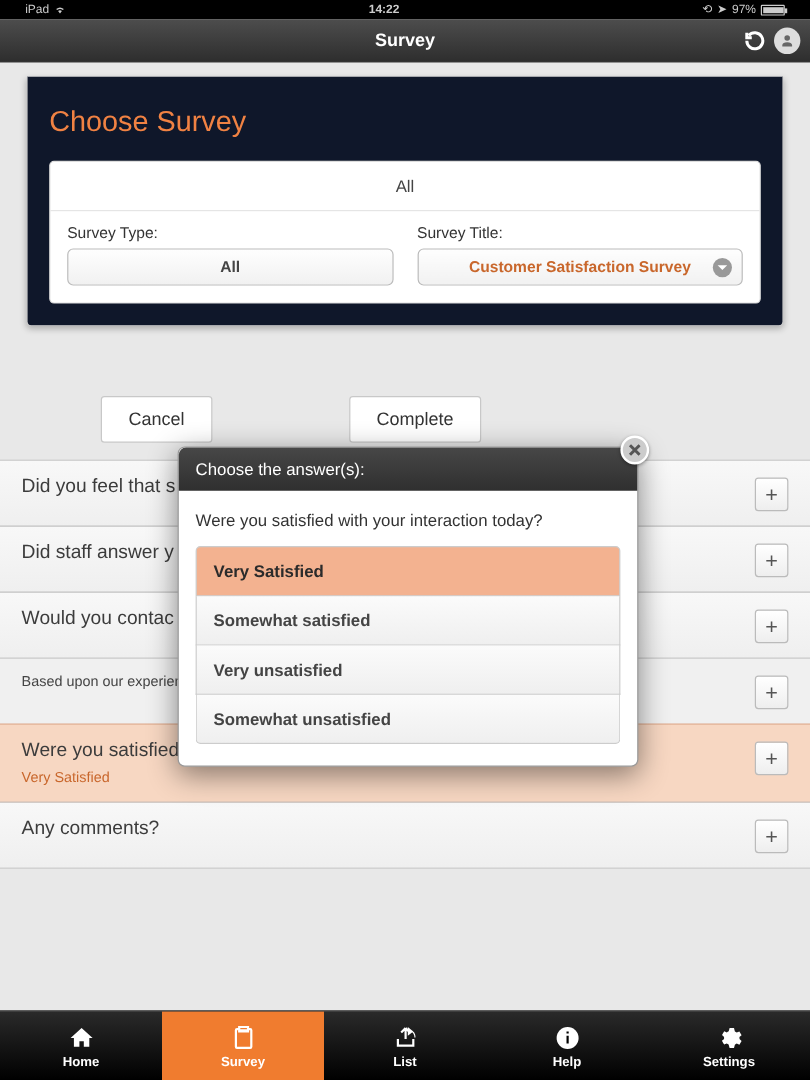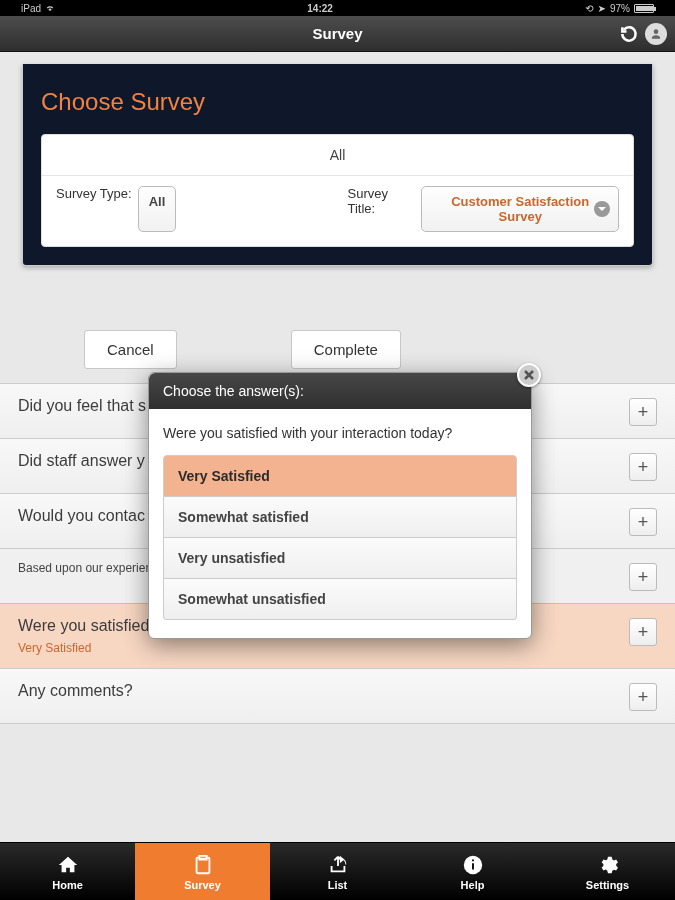--- a/index.html
+++ b/index.html
@@ -25,21 +25,21 @@
 
   
   .content { flex:1; position:relative; }
 
   
   .panel { position:absolute; left:22px; right:22px; top:0; background:#0f172a; border:1px solid #ccc; border-top:none; border-radius:0 0 4px 4px; box-shadow: 0 2px 5px rgba(0,0,0,.25); padding:24px 18px 18px;margin-top:12px; }
   .panel-title { color:#f08243; font-size:24px; font-weight:300; margin-bottom:18px; }
   .filter-box { border:1px solid #ddd; border-radius:4px; background:#fff; }
   .filter-header { text-align:center; font-size:14px; padding:12px 0; border-bottom:1px solid #e5e5e5; color:#444; }
   .filter-row { display:flex; padding:10px 14px 14px; gap:20px; }
-  .filter-col { flex:1; display:flex; flex-direction:row; gap:6px; }
+  .filter-col { flex:1; display:flex; flex-direction:column; gap:6px; }
   .filter-label { font-size:13px; color:#333; }
   .pill-btn { border:1px solid #bbb; border-radius:5px; background:linear-gradient(#fefefe,#f1f1f1); padding:7px 10px; font-size:13px; font-weight:600; color:#444; text-align:center; position:relative; cursor:pointer; }
   .pill-btn.accent { color:#c9672c; }
   .pill-chevron { position:absolute; right:8px; top:50%; transform:translateY(-50%); width:16px; height:16px; border-radius:50%; background:#999; display:flex; align-items:center; justify-content:center; }
   .pill-chevron svg { width:10px; height:10px; fill:#fff; }
 
   
   .btn-row { position:absolute; top:278px; left:0; right:0; display:flex; gap:114px; padding-left:84px; }
   .big-btn { background:#fff; border:1px solid #c8c8c8; border-radius:3px; padding:10px 22px; font-size:15px; font-weight:500; color:#333; cursor:pointer; }
 

